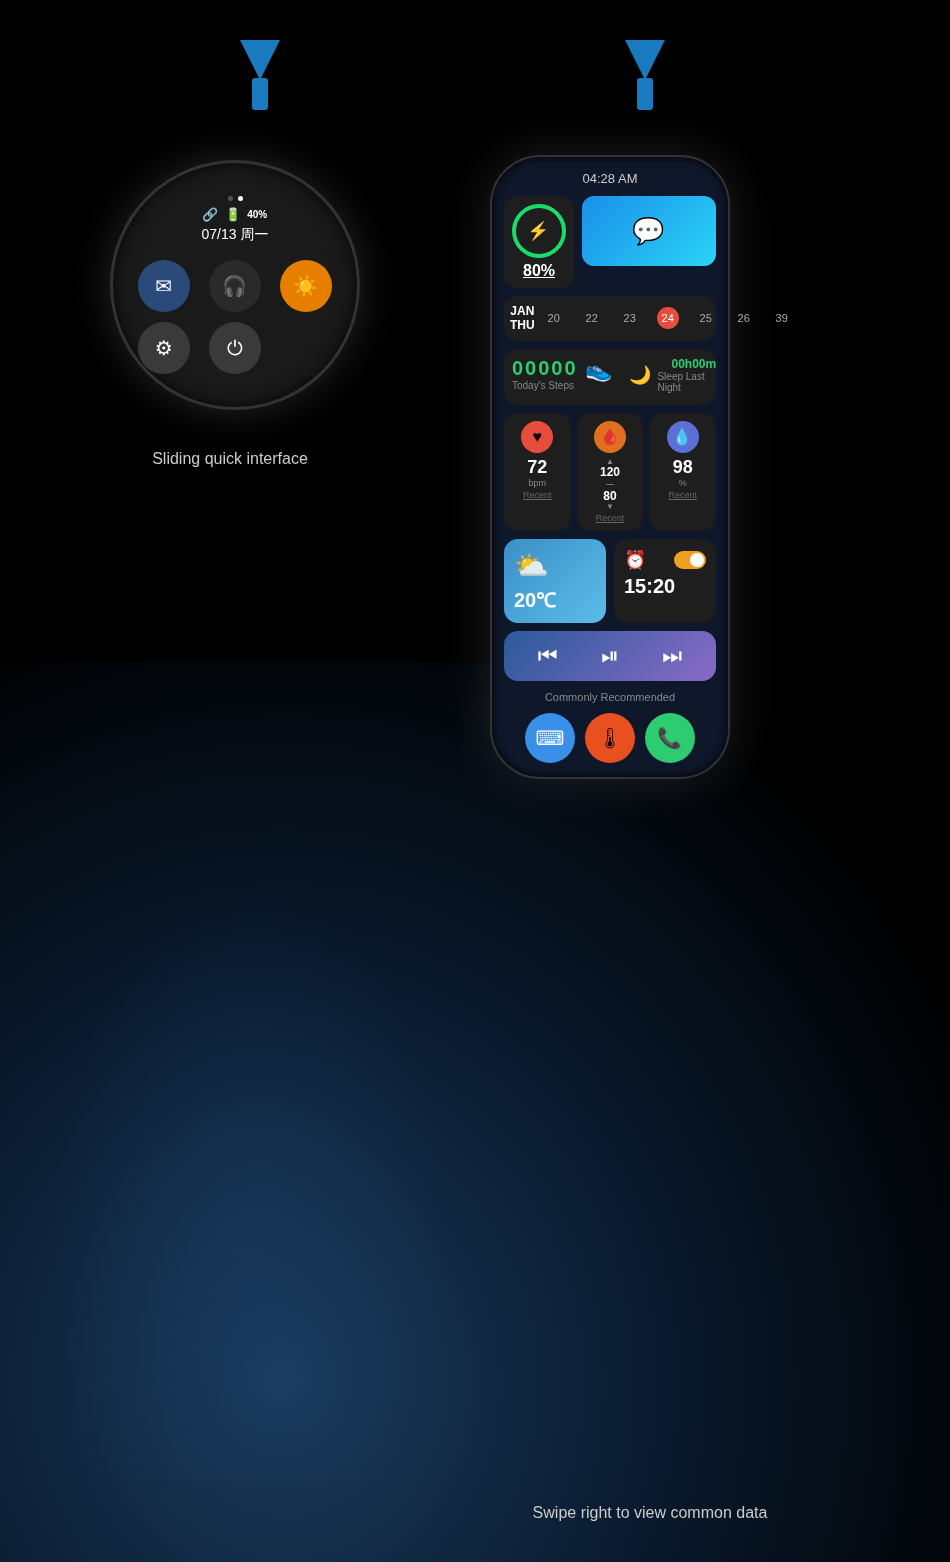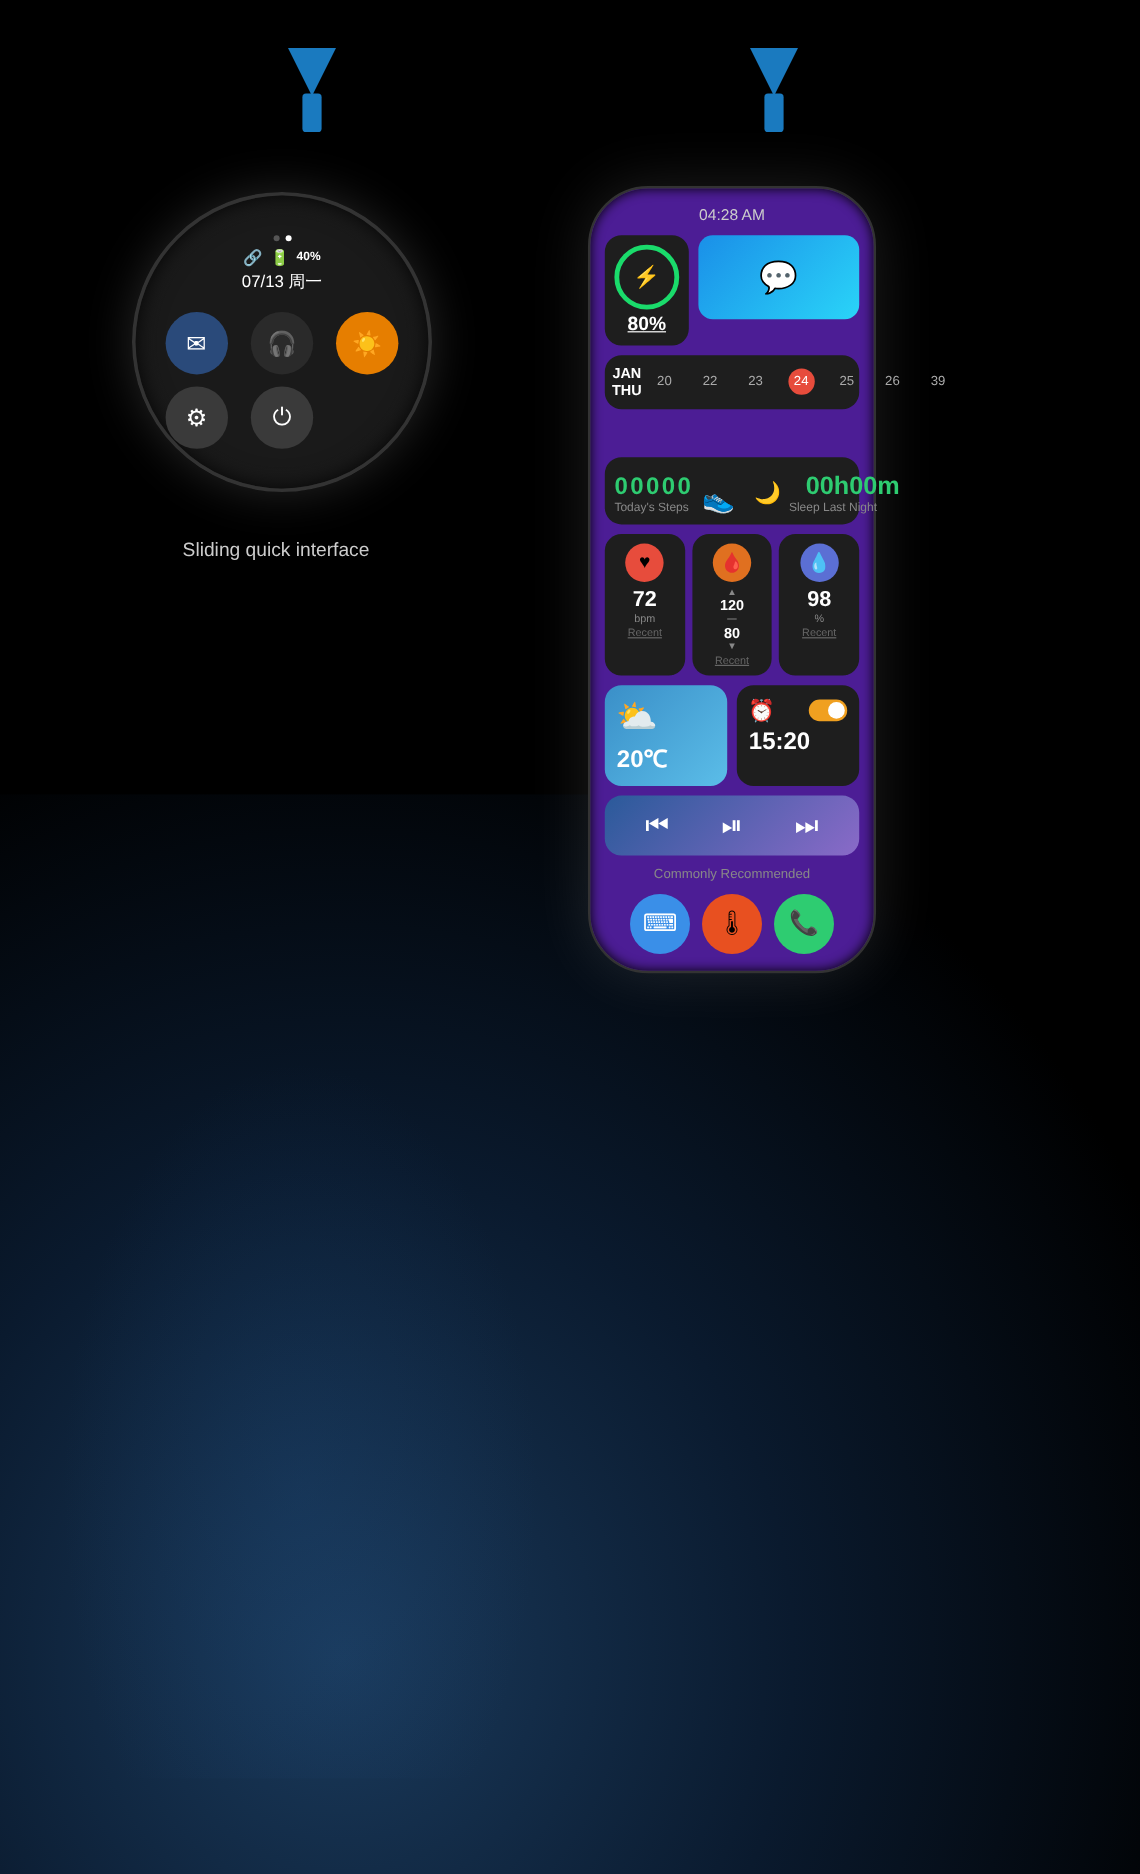--- a/index.html
+++ b/index.html
@@ -107,21 +107,21 @@
       font-size: 16px;
     }
 
     
     .band-device {
       position: absolute;
       top: 155px;
       left: 490px;
       width: 240px;
       border-radius: 50px;
-      background: #4c1d95;
+      background: #0f172a;
       border: 2px solid #333;
       box-shadow: 0 0 50px rgba(255,255,255,0.12), inset 0 0 10px #000;
       padding: 14px 12px;
       display: flex;
       flex-direction: column;
       gap: 8px;
     }
 
     
     .band-time {
@@ -176,33 +176,32 @@
       color: #aaa; font-size: 11px;
     }
     .cal-date.today { background: #e74c3c; color: #fff; }
 
     
     .band-steps-sleep {
       background: #1e1e1e;
       border-radius: 14px;
       padding: 8px;
       display: flex;
-      align-items: flex-end;
+      align-items: flex-start;
       gap: 8px;
-      margin-top: 32px;
     }
     .steps-left { flex: 1; }
     .steps-num { color: #2ecc71; font-size: 20px; font-weight: 700; letter-spacing: 2px; }
     .steps-label { color: #888; font-size: 10px; }
     .steps-icon { font-size: 22px; }
     .steps-divider { width: 1px; height: 40px; background: #333; }
     .sleep-right { flex: 1; display: flex; align-items: center; gap: 6px; }
     .sleep-icon { font-size: 18px; }
     .sleep-data { }
-    .sleep-time { color: #2ecc71; font-size: 21px; font-weight: 700; padding-left: 14px; }
+    .sleep-time { color: #2ecc71; font-size: 12px; font-weight: 700; padding-left: 14px; }
     .sleep-label { color: #888; font-size: 10px; }
 
     
     .band-metrics { display: flex; gap: 6px; }
     .metric-widget {
       flex: 1;
       background: #1e1e1e;
       border-radius: 14px;
       padding: 8px 6px;
       display: flex;
@@ -464,14 +463,15 @@
       <div class="app-icon app-health">
         <span style="font-size:20px;">🌡</span>
       </div>
       <div class="app-icon app-phone">
         <span style="font-size:20px;">📞</span>
       </div>
     </div>
 
   </div>
 
+  <div class="caption-bottom">Swipe right to view common data</div>
 
 </div>
 
 </body></html>

